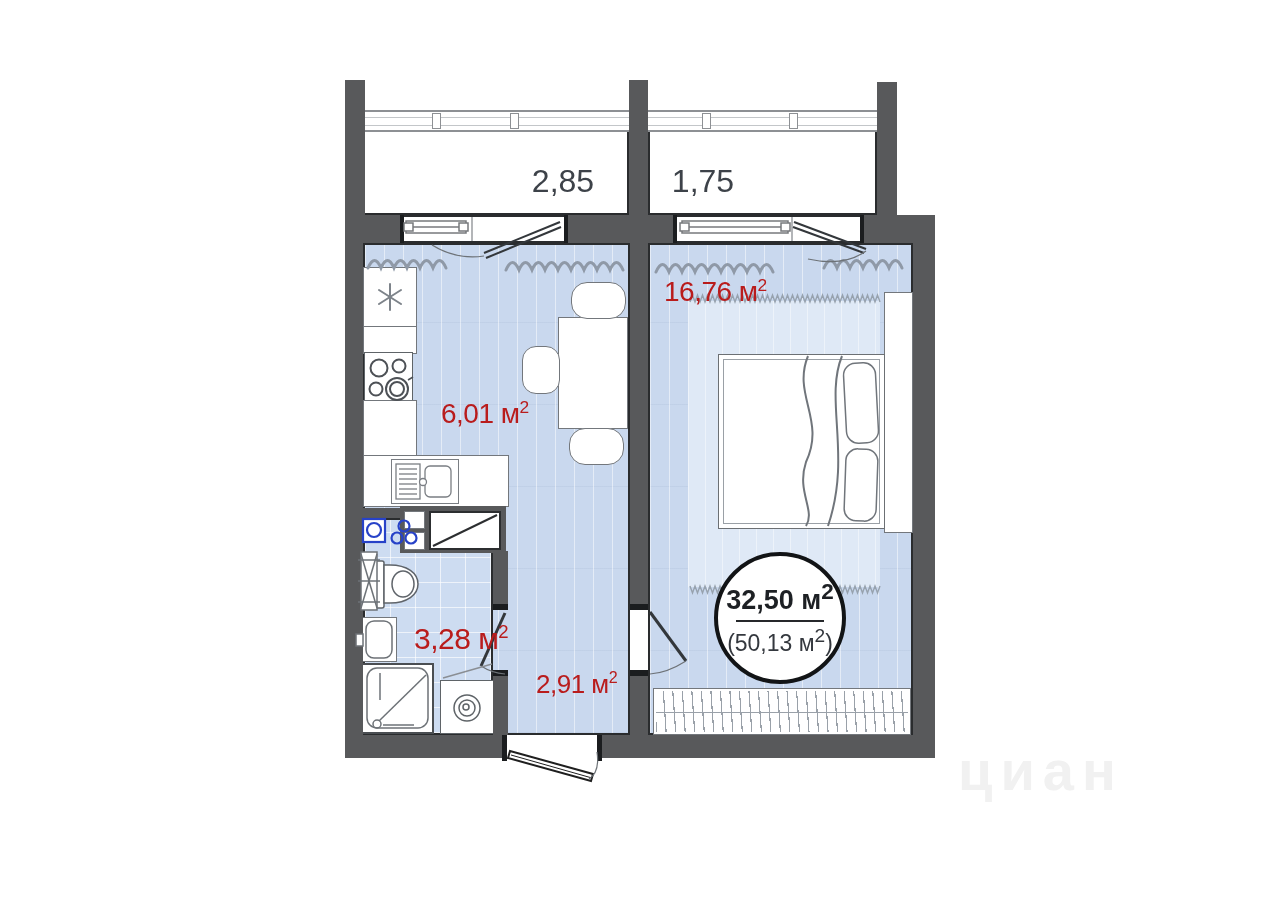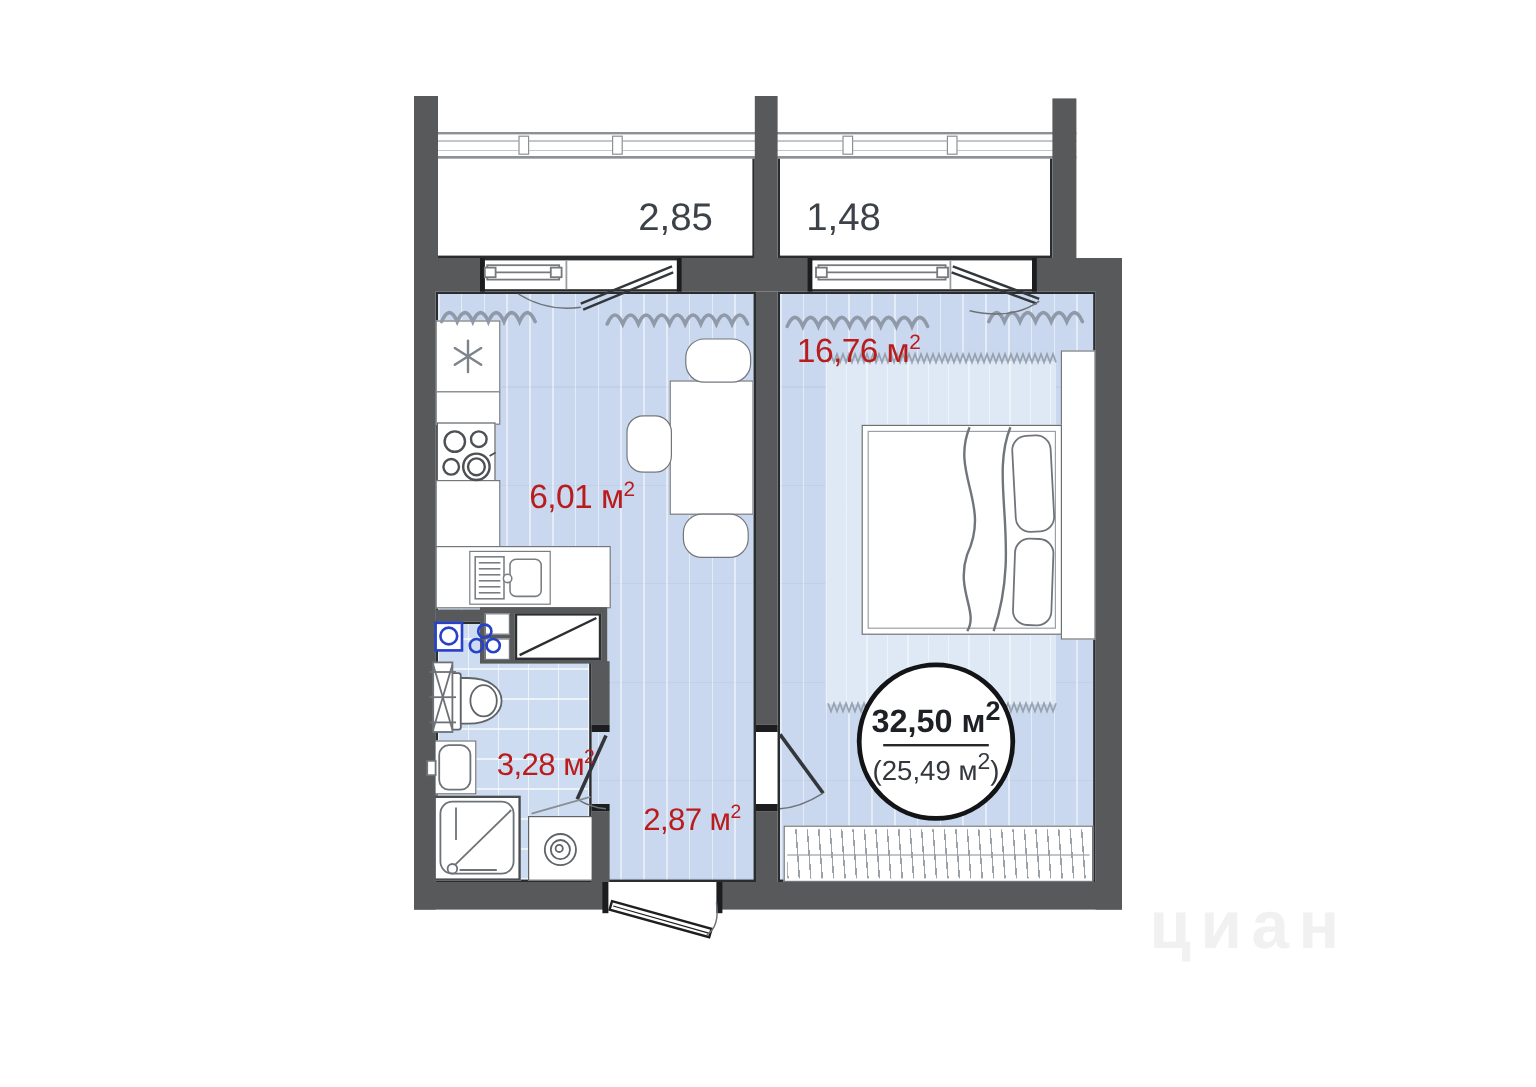--- a/index.html
+++ b/index.html
@@ -251,32 +251,32 @@
     <g stroke="#2742c8" fill="none" stroke-width="2.2">
       <circle cx="404" cy="526" r="5.5"></circle>
         <circle cx="397" cy="538" r="5.5"></circle>
         <circle cx="411" cy="538" r="5.5"></circle>
     </g>
   </svg>
 
   <div class="balc-lbl" style="left:563px;top:181px">
     <span>2,85</span></div>
   <div class="balc-lbl" style="left:703px;top:181px">
-    <span>1,48</span></div>
+    <span>1,75</span></div>
 
   <div class="lbl" style="left:664px;top:277px">
     <span>16,76 м</span><sup>2</sup></div>
   <div class="lbl" style="left:441px;top:399px">
     <span>6,01 м</span><sup>2</sup></div>
-  <div class="lbl" style="left:414px;top:623px;font-size:26px">
+  <div class="lbl" style="left:414px;top:623px;font-size:30px">
     <span>3,28 м</span><sup>2</sup></div>
   <div class="lbl" style="left:536px;top:669px;font-size:26px">
-    <span>2,87 м</span><sup>2</sup></div>
+    <span>2,91 м</span><sup>2</sup></div>
 
   <div id="badge">
     <div class="main">
       <span>32,50 м</span><sup>2</sup></div>
     <div class="rule"></div>
     <div class="sub">
-      <span>(25,49 м</span><sup>2</sup><span>)</span></div>
+      <span>(50,13 м</span><sup>2</sup><span>)</span></div>
   </div>
 
 </div>
 
 </body></html>

